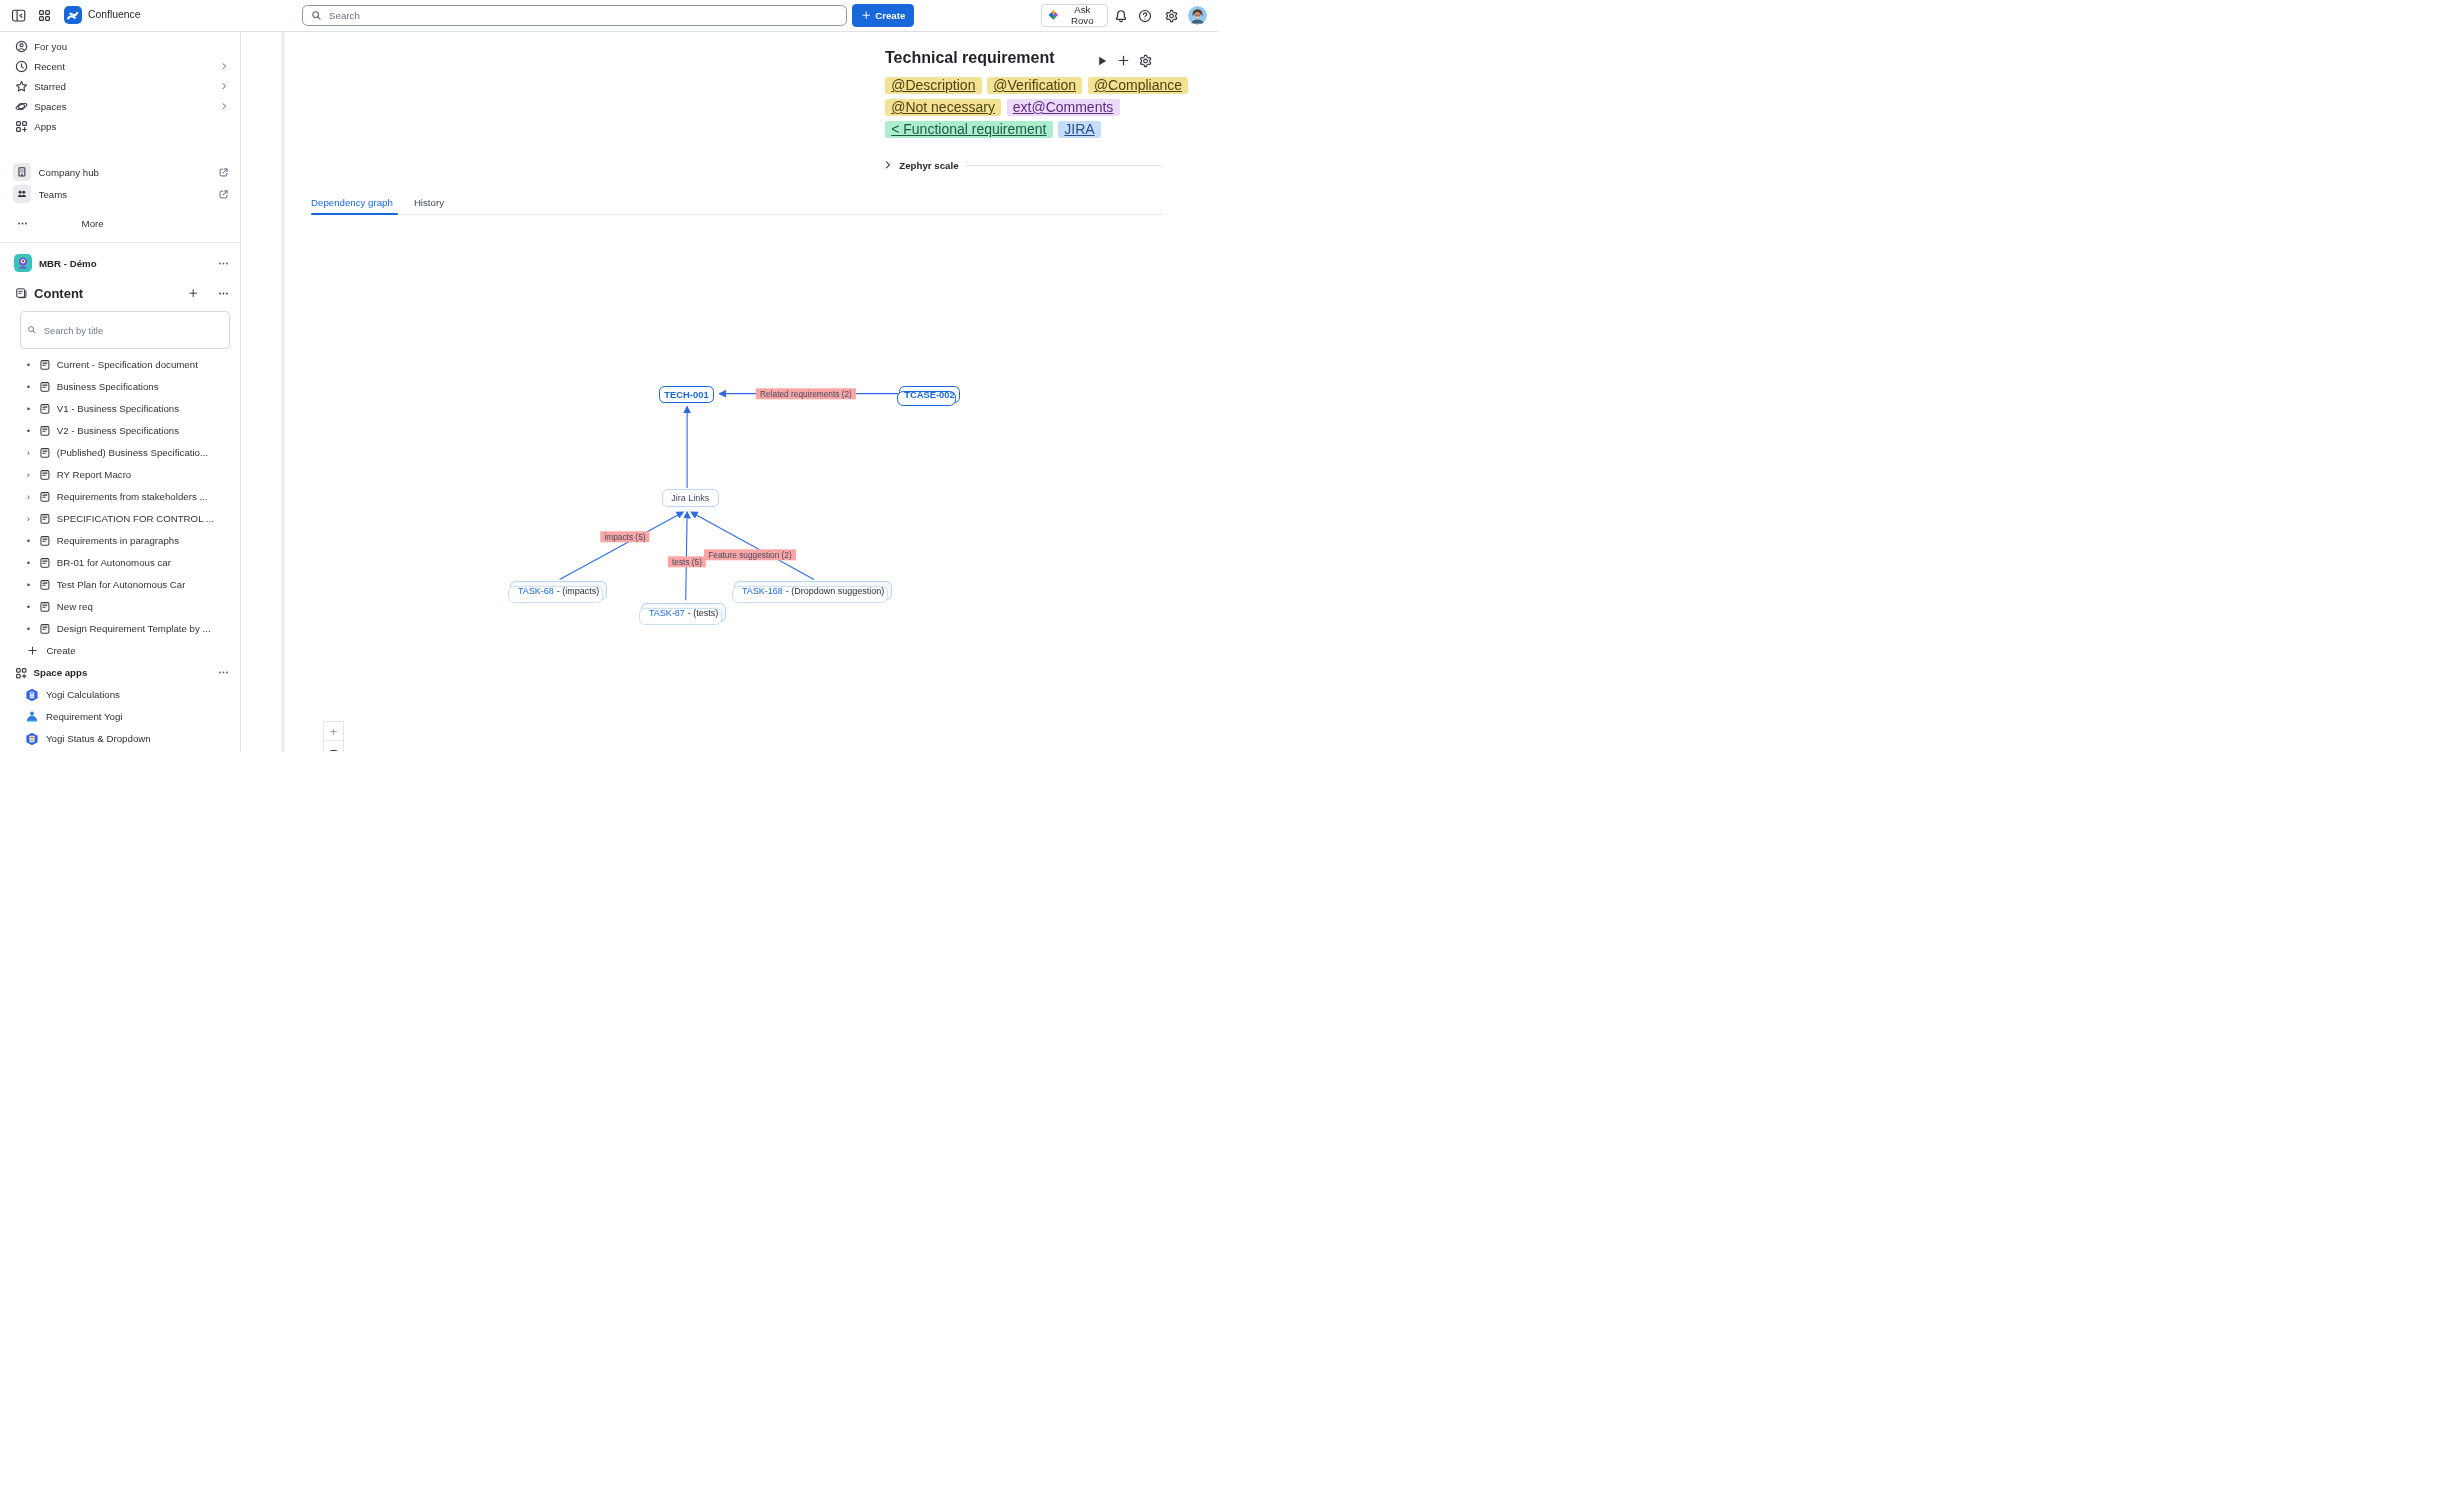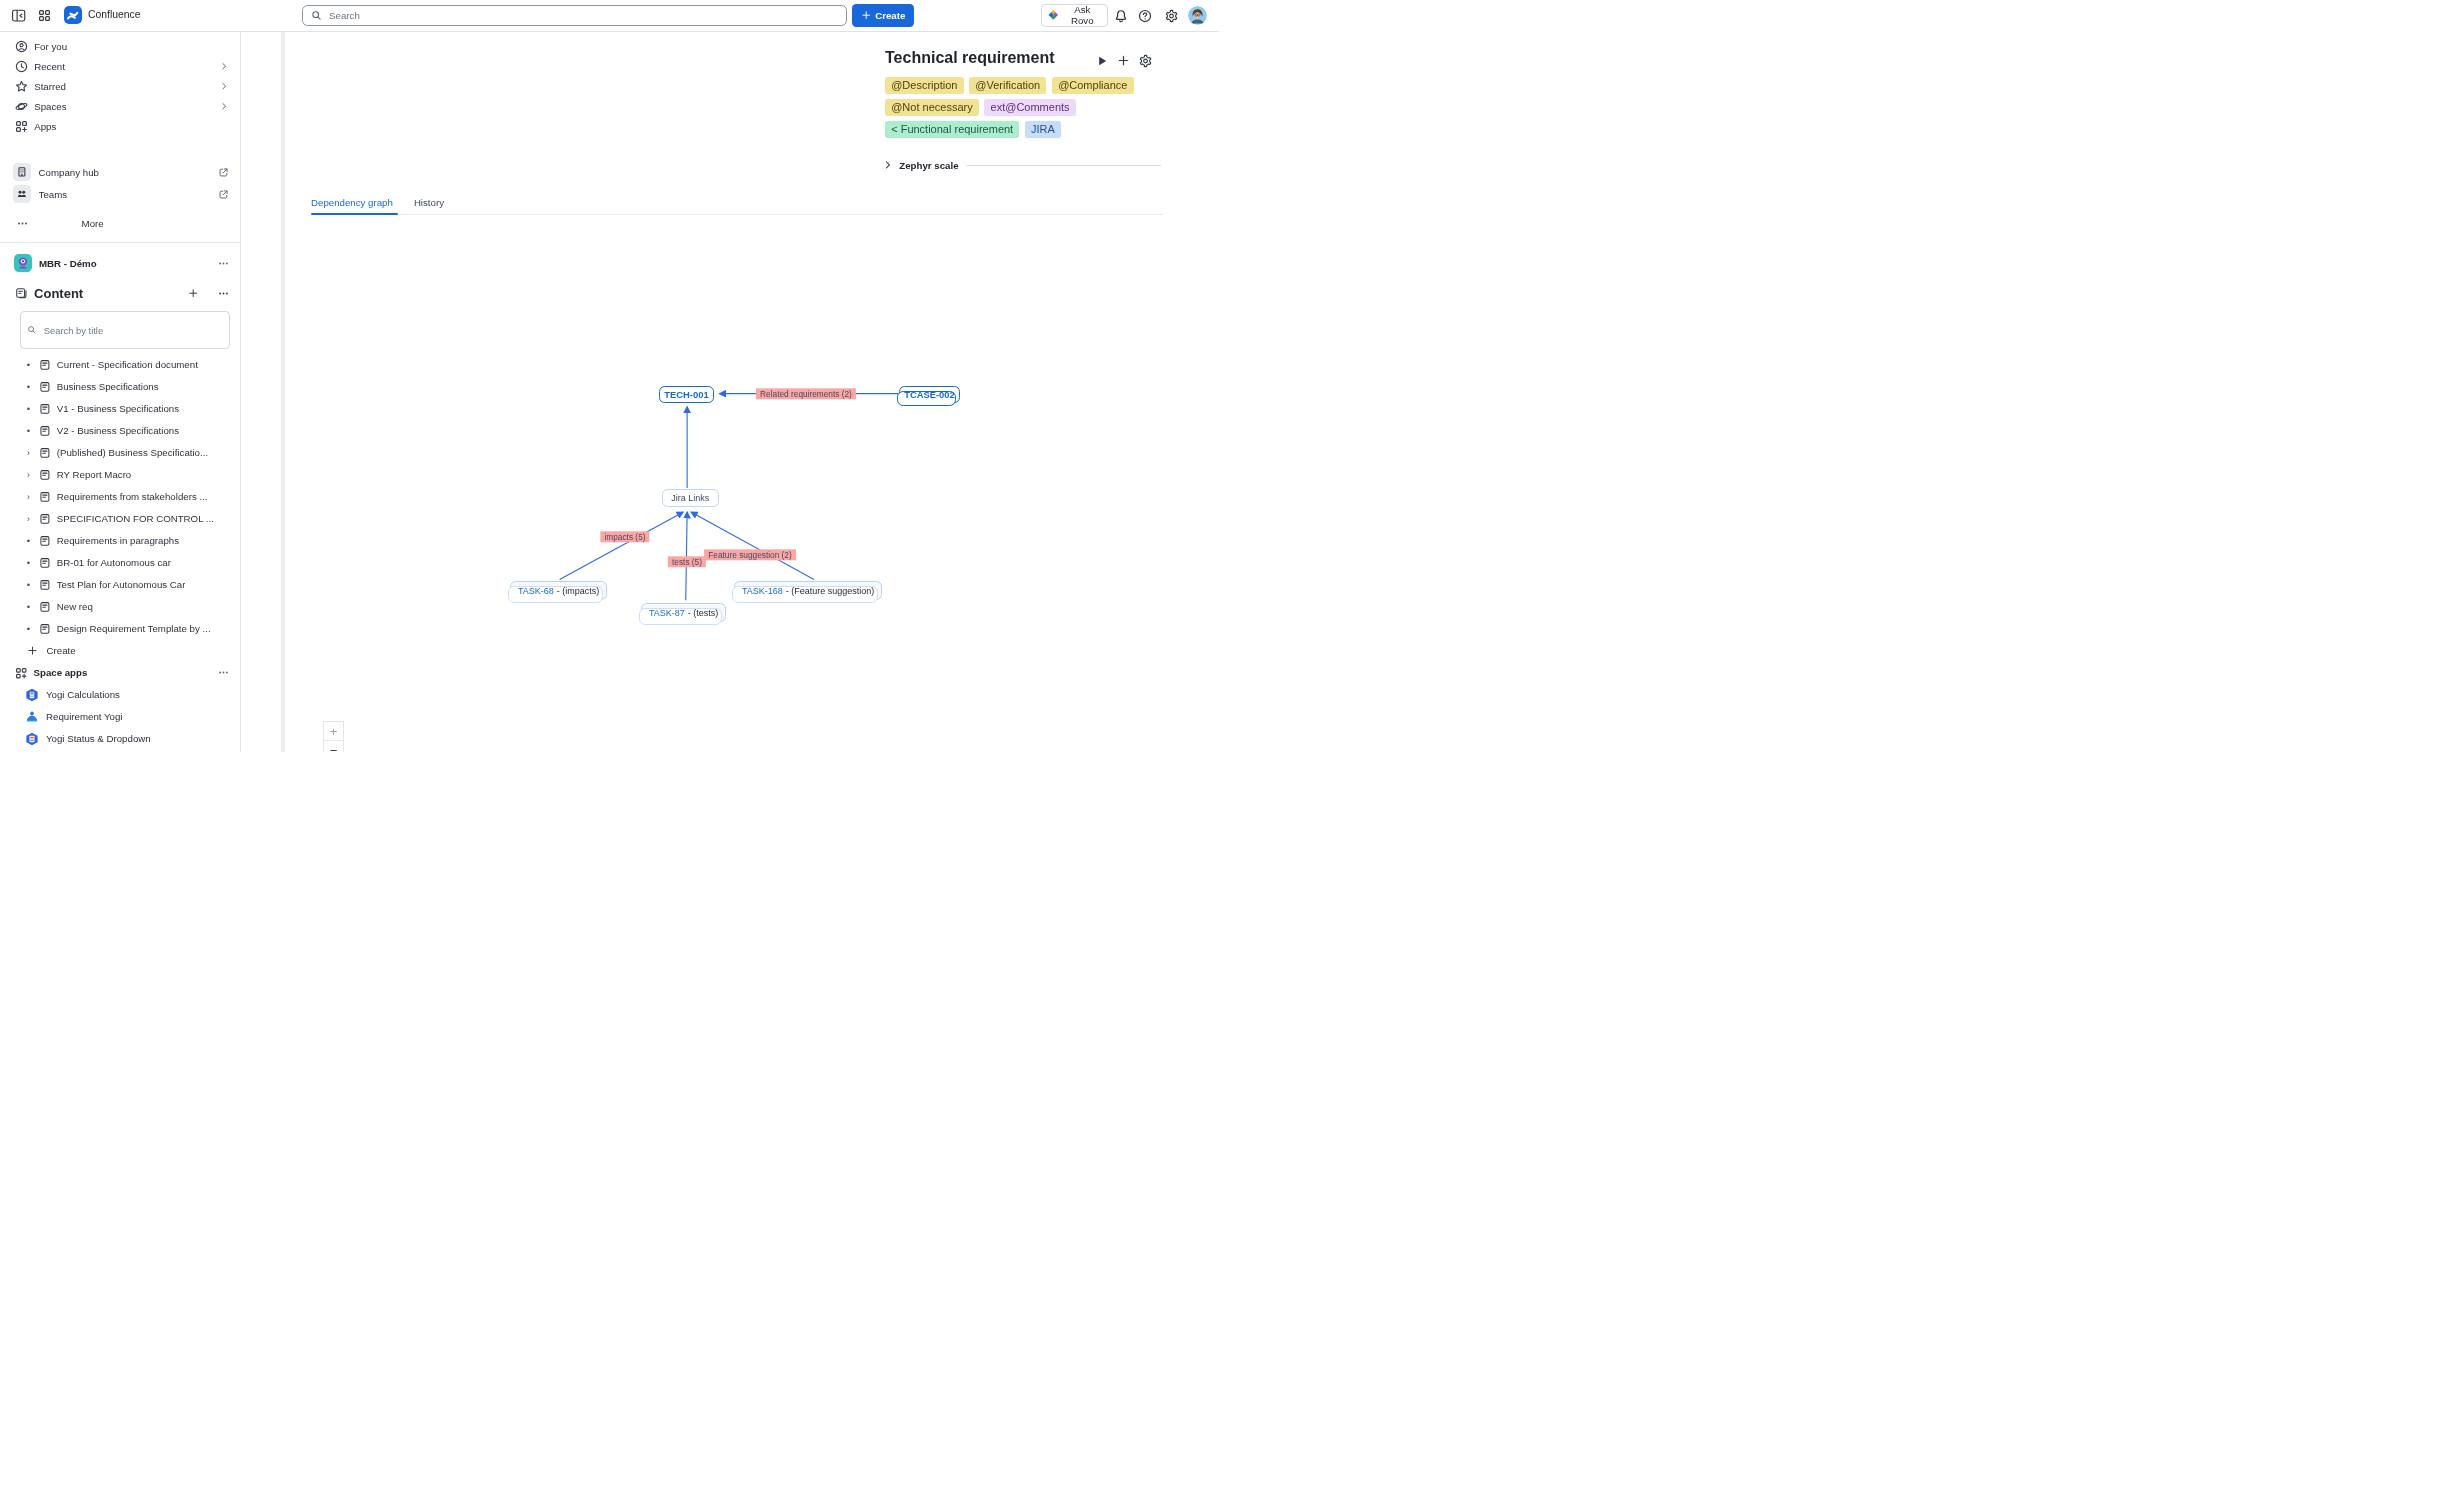--- a/index.html
+++ b/index.html
@@ -69,21 +69,21 @@
   .apps-head .lbl{font-weight:700;font-size:9.7px;color:#23272E;margin-left:5.5px;}
   .approw{height:22px;padding:0 11px 0 25px;}
   .approw .appic{width:14px;height:14px;flex:0 0 auto;}
   .approw .lbl{margin-left:7px;}
   
   .gutter{position:absolute;left:281px;top:30.5px;bottom:0;width:3.5px;background:#EDEDEF;z-index:1;}
   .page-title{position:absolute;left:885px;top:49px;font-size:16px;font-weight:700;color:#1F242B;z-index:2;}
   .title-actions{position:absolute;left:1094px;top:53px;display:flex;gap:6.2px;z-index:2;}
   .title-actions .iconbtn{width:15.3px;height:15.3px;color:#333A44;}
   .tagrow{position:absolute;display:flex;gap:5.5px;z-index:2;}
-  .tag{height:16.6px;line-height:16.6px;padding:0 6.2px;border-radius:2.8px;font-size:11px;white-space:nowrap;cursor:default;}
+  .tag{height:16.6px;line-height:16.6px;padding:0 6.2px;border-radius:2.8px;font-size:14px;white-space:nowrap;cursor:default;text-decoration:underline;}
   .tag-yellow{background:#F1E294;color:#4F430F;}
   .tag-purple{background:#EDDAF8;color:#5B2D82;}
   .tag-green{background:#ACEDCE;color:#1C5B43;}
   .tag-blue{background:#C6DDFA;color:#24508F;}
   .zephyr{position:absolute;left:882px;top:157px;width:279px;height:16.6px;display:flex;align-items:center;z-index:2;}
   .zephyr .chev{width:11.8px;height:11.8px;color:#3A414D;}
   .zephyr .lbl{margin-left:5.5px;font-size:9.7px;font-weight:700;color:#22262E;white-space:nowrap;}
   .zephyr .rule{flex:1;height:0.7px;background:#DCDEE2;margin-left:7.6px;}
   .tabs{position:absolute;left:311px;top:197px;display:flex;gap:21px;font-size:9.7px;z-index:2;}
   .tab-active{color:#1868DB;cursor:pointer;}
@@ -724,21 +724,21 @@
   <div class="node node-task stacked stacked-lt" style="left:510px;top:581px;">
     <span class="key">TASK-68</span>
     <span class="sfx">- (impacts)</span>
   </div>
   <div class="node node-task stacked stacked-lt" style="left:641px;top:603px;">
     <span class="key">TASK-87</span>
     <span class="sfx">- (tests)</span>
   </div>
   <div class="node node-task stacked stacked-lt" style="left:734px;top:581px;">
     <span class="key">TASK-168</span>
-    <span class="sfx">- (Feature suggestion)</span>
+    <span class="sfx">- (Dropdown suggestion)</span>
   </div>
 
   <span class="edge-label" style="left:806px;top:394px;">Related requirements (2)</span>
   <span class="edge-label" style="left:625px;top:537px;">impacts (5)</span>
   <span class="edge-label" style="left:687px;top:562px;">tests (5)</span>
   <span class="edge-label" style="left:750px;top:537px;margin-top:18px;">Feature suggestion (2)</span>
 
   <div class="zoomctrl">
     <button class="zoom-in">+</button>
     <button class="zoom-out">−</button>

